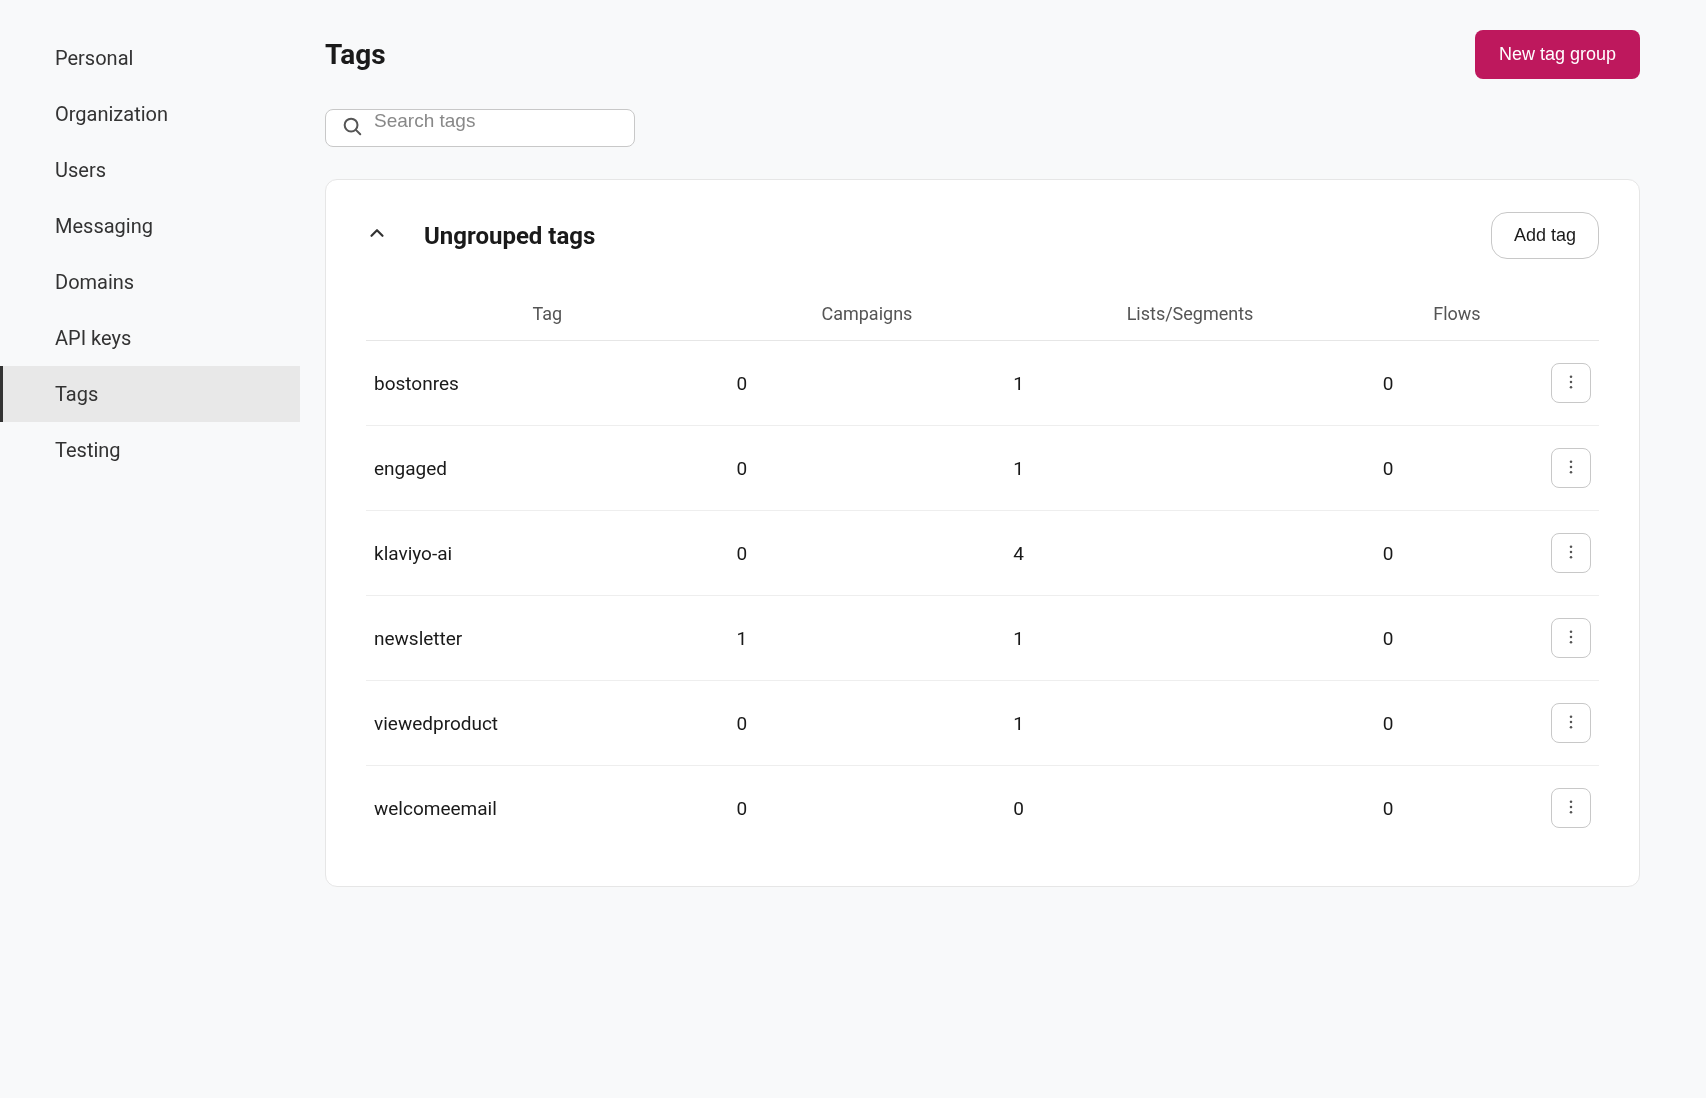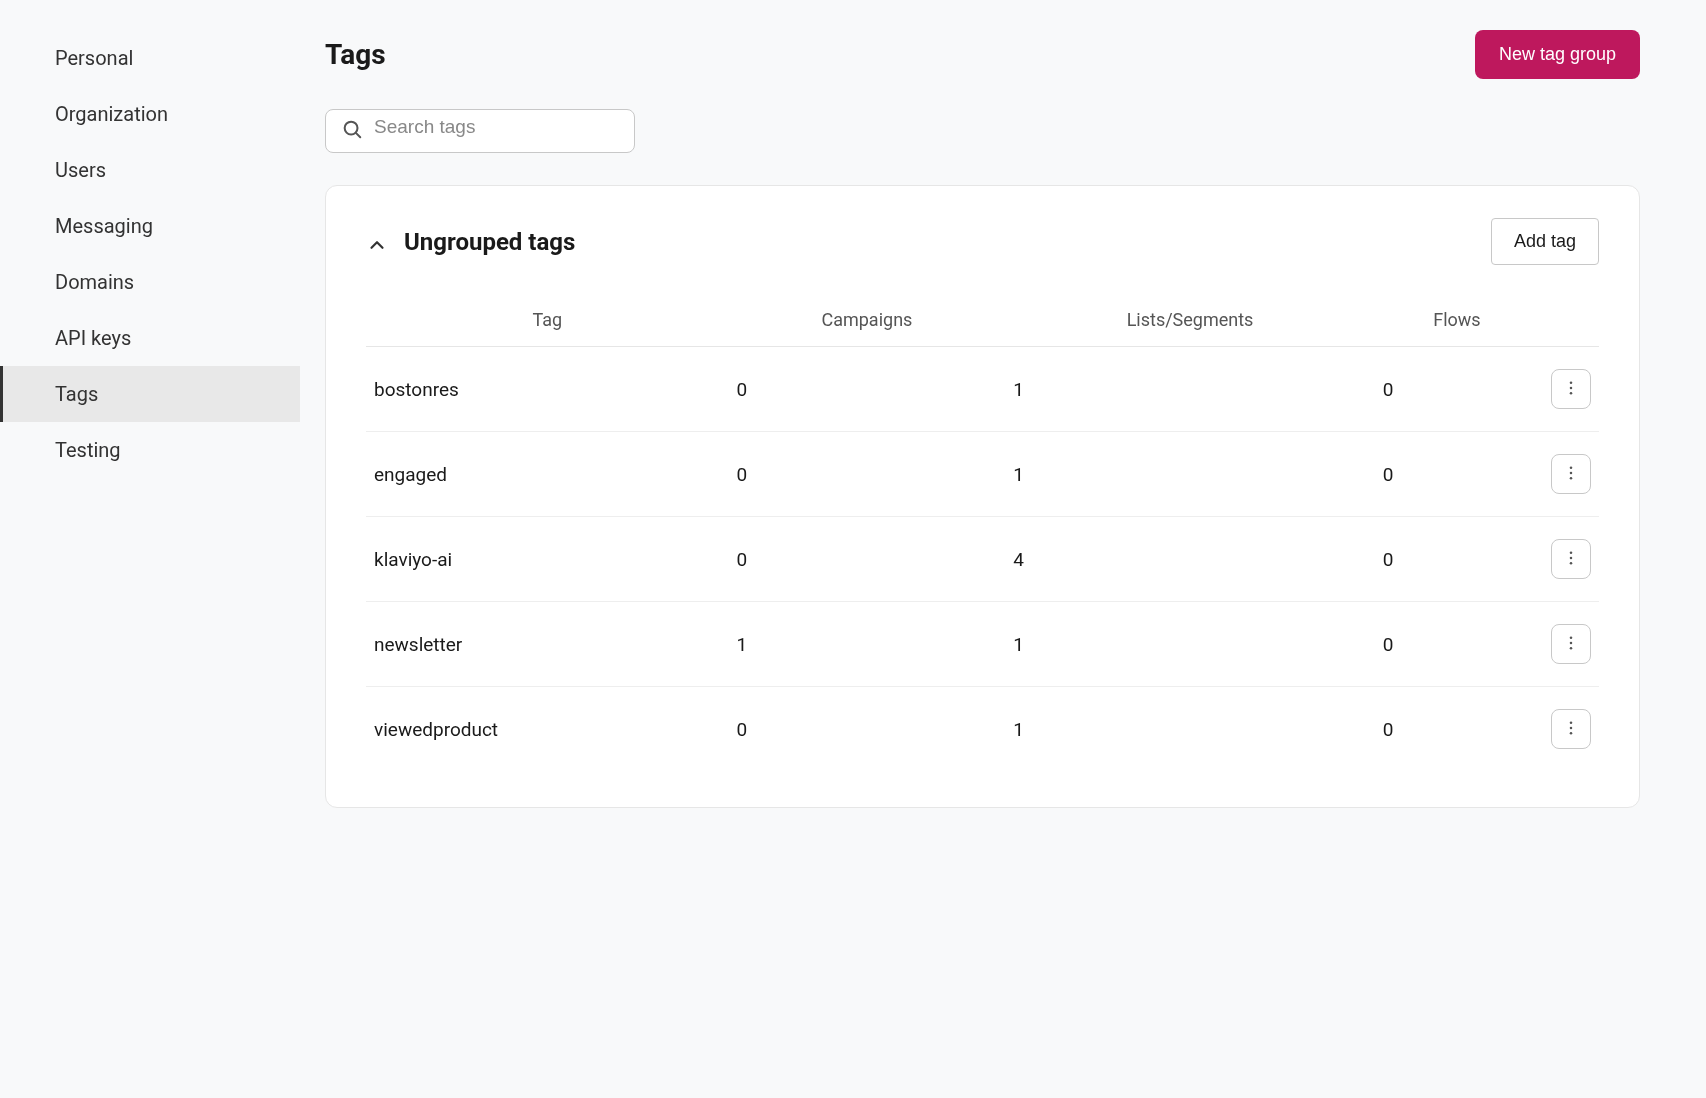--- a/index.html
+++ b/index.html
@@ -57,21 +57,21 @@
       cursor: pointer;
     }
     
     .search-wrap {
       position: relative;
       width: 310px;
       margin-bottom: 32px;
     }
     .search-input {
       width: 100%;
-      padding: 6px 14px 14px 48px;
+      padding: 0 14px 14px 48px;
       border: 1px solid #c8c8c8;
       border-radius: 8px;
       font-size: 19px;
       color: #000000;
       background: #fff;
     }
     .search-input::placeholder { color: #888; }
     .search-icon {
       position: absolute;
       left: 16px;
@@ -87,40 +87,40 @@
       padding: 32px 40px 36px 40px;
     }
     .card-header {
       display: flex;
       justify-content: space-between;
       align-items: center;
       margin-bottom: 32px;
     }
     .card-header-left {
       display: flex;
-      align-items: flex-end;
-      gap: 16px;
+      align-items: flex-start;
+      gap: 36px;
     }
     .collapse-toggle {
       display: inline-flex;
       align-items: center;
       justify-content: center;
       cursor: pointer;
       color: #333;
     }
     .group-title {
       font-size: 24px;
       font-weight: 700;
       color: #1a1a1a;
     }
     .btn-secondary {
       background: #fff;
       color: #1a1a1a;
       border: 1px solid #c8c8c8;
-      border-radius: 4px;
+      border-radius: 16px;
       padding: 12px 22px;
       font-size: 18px;
       font-weight: 400;
       cursor: pointer;
     }
     
     table {
       width: 100%;
       border-collapse: collapse;
     }
@@ -267,17 +267,30 @@
             <td>1</td>
             <td>0</td>
             <td class="col-actions"><button class="kebab-btn">
                 <span><svg width="18" height="18" viewBox="0 0 24 24" fill="currentColor">
                     <circle cx="12" cy="5" r="1.7"></circle>
                     <circle cx="12" cy="12" r="1.7"></circle>
                     <circle cx="12" cy="19" r="1.7"></circle>
                   </svg></span>
               </button></td>
           </tr>
+          <tr>
+            <td>welcomeemail</td>
+            <td>0</td>
+            <td>0</td>
+            <td>0</td>
+            <td class="col-actions"><button class="kebab-btn">
+                <span><svg width="18" height="18" viewBox="0 0 24 24" fill="currentColor">
+                    <circle cx="12" cy="5" r="1.7"></circle>
+                    <circle cx="12" cy="12" r="1.7"></circle>
+                    <circle cx="12" cy="19" r="1.7"></circle>
+                  </svg></span>
+              </button></td>
+          </tr>
         </tbody>
     </table>
   </section>
 
 </main>
 
 </body></html>

